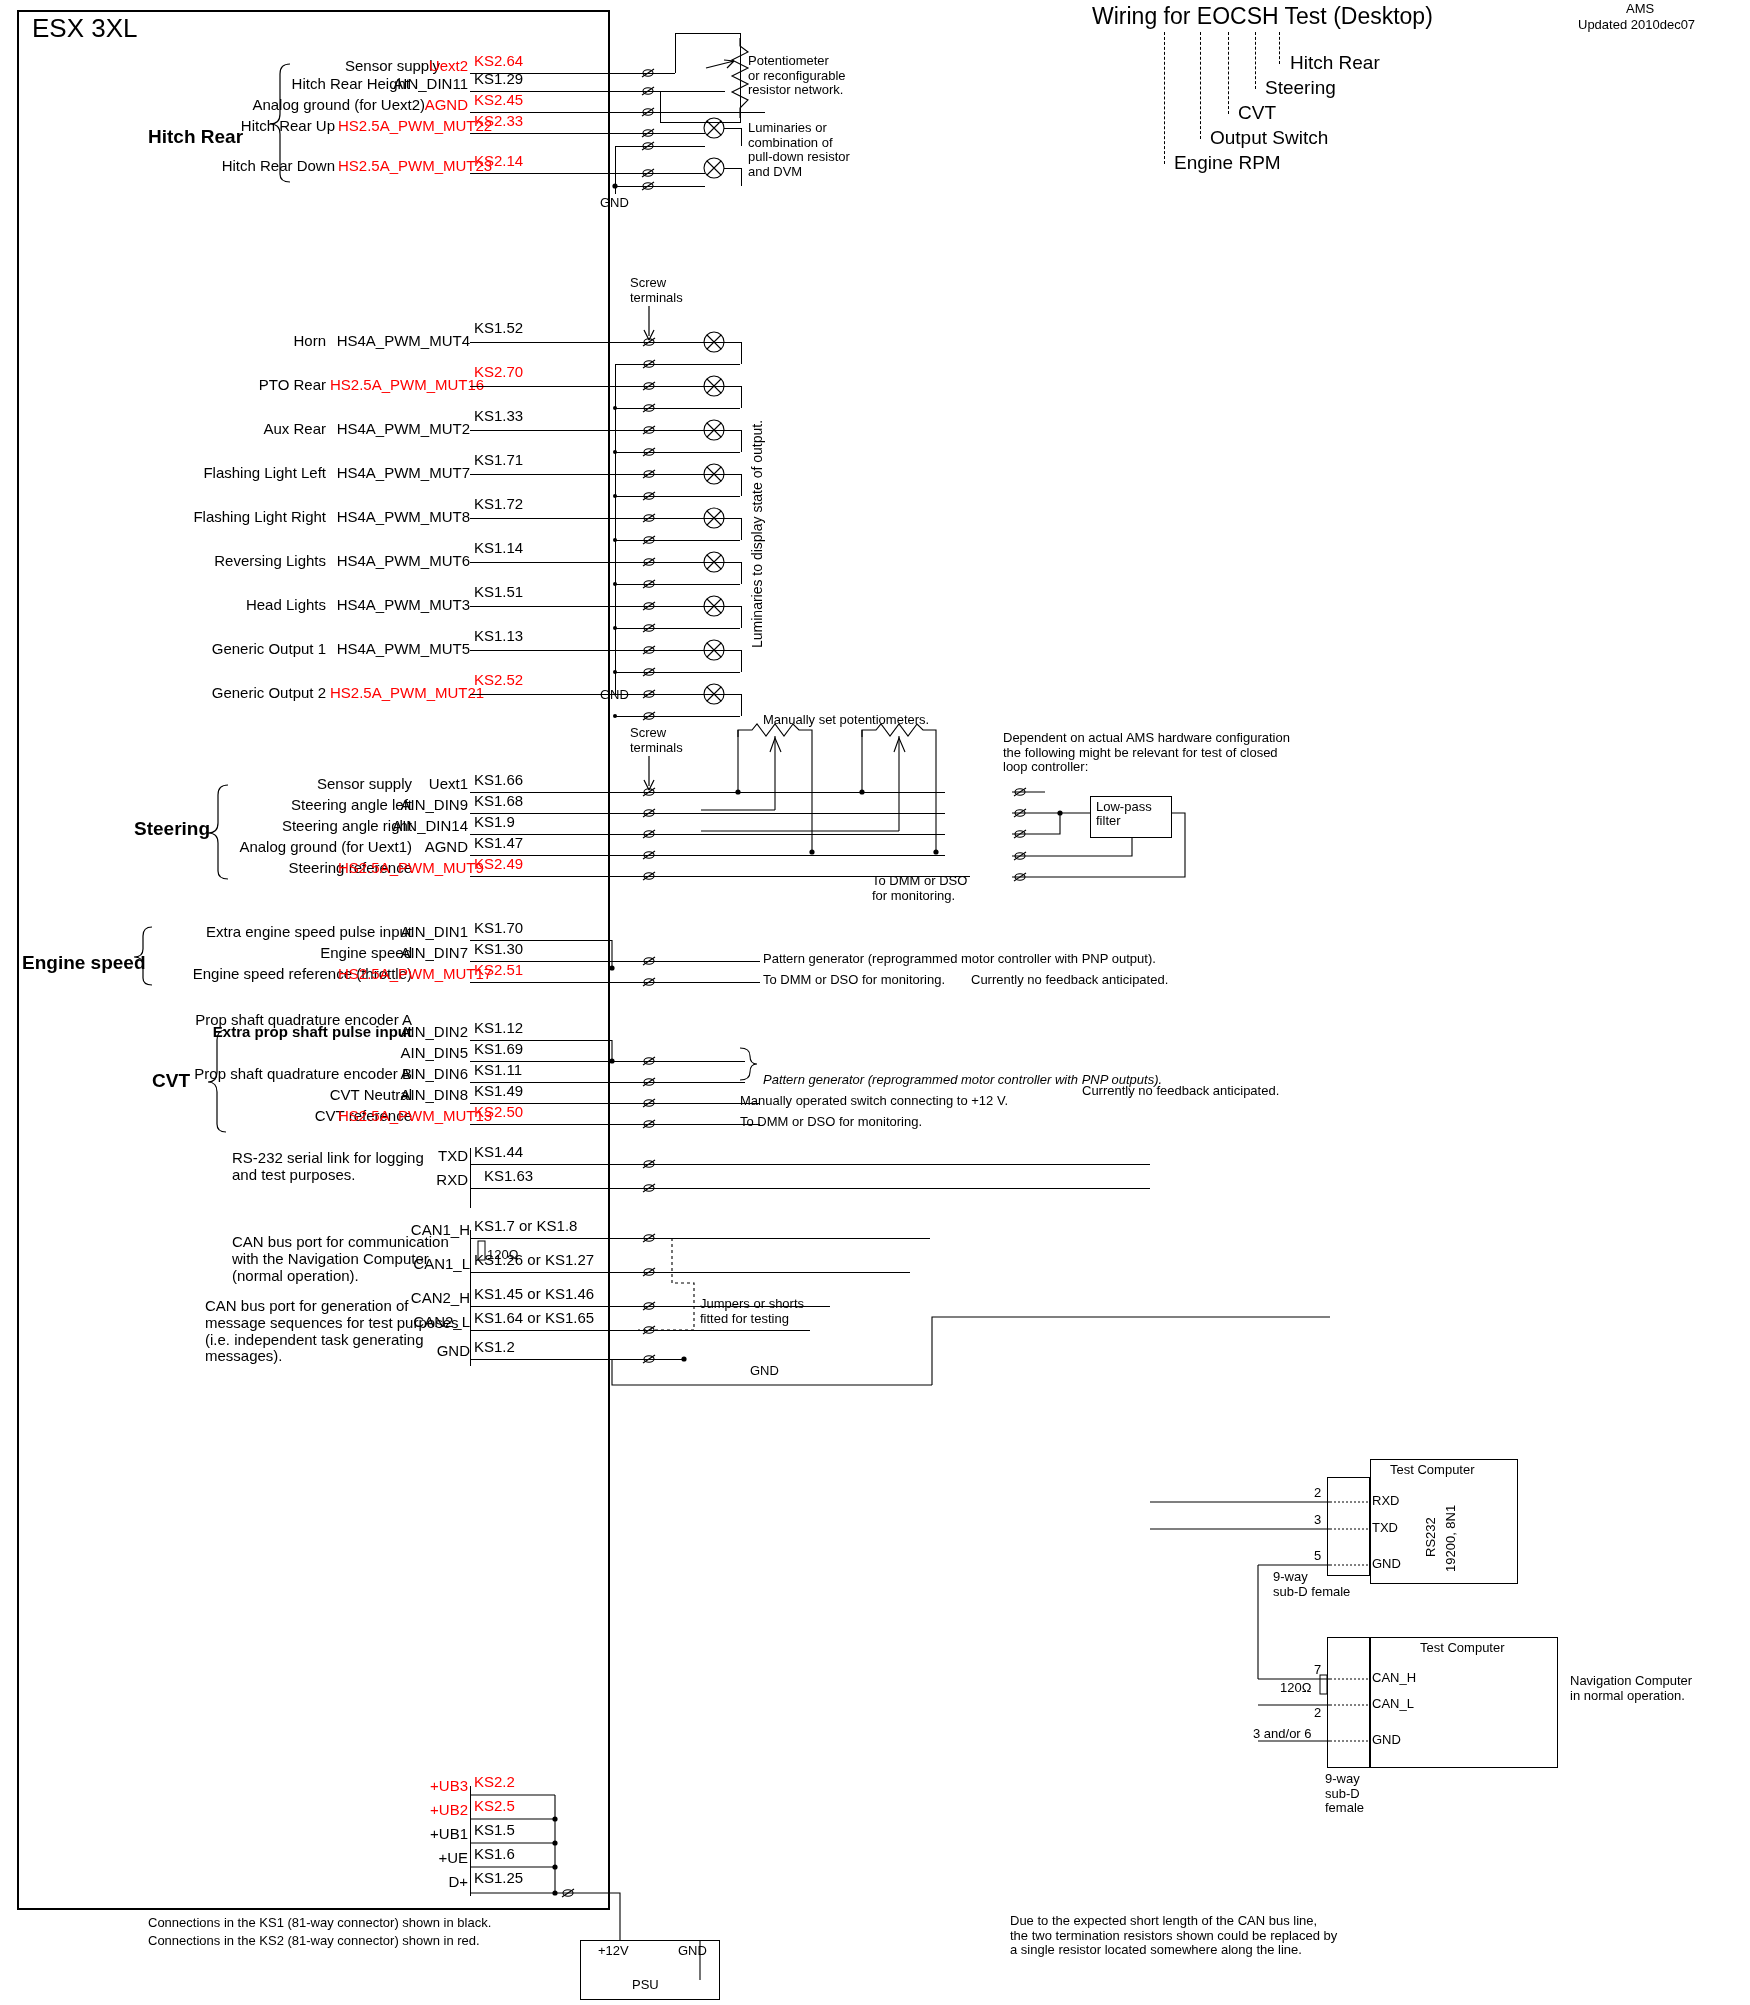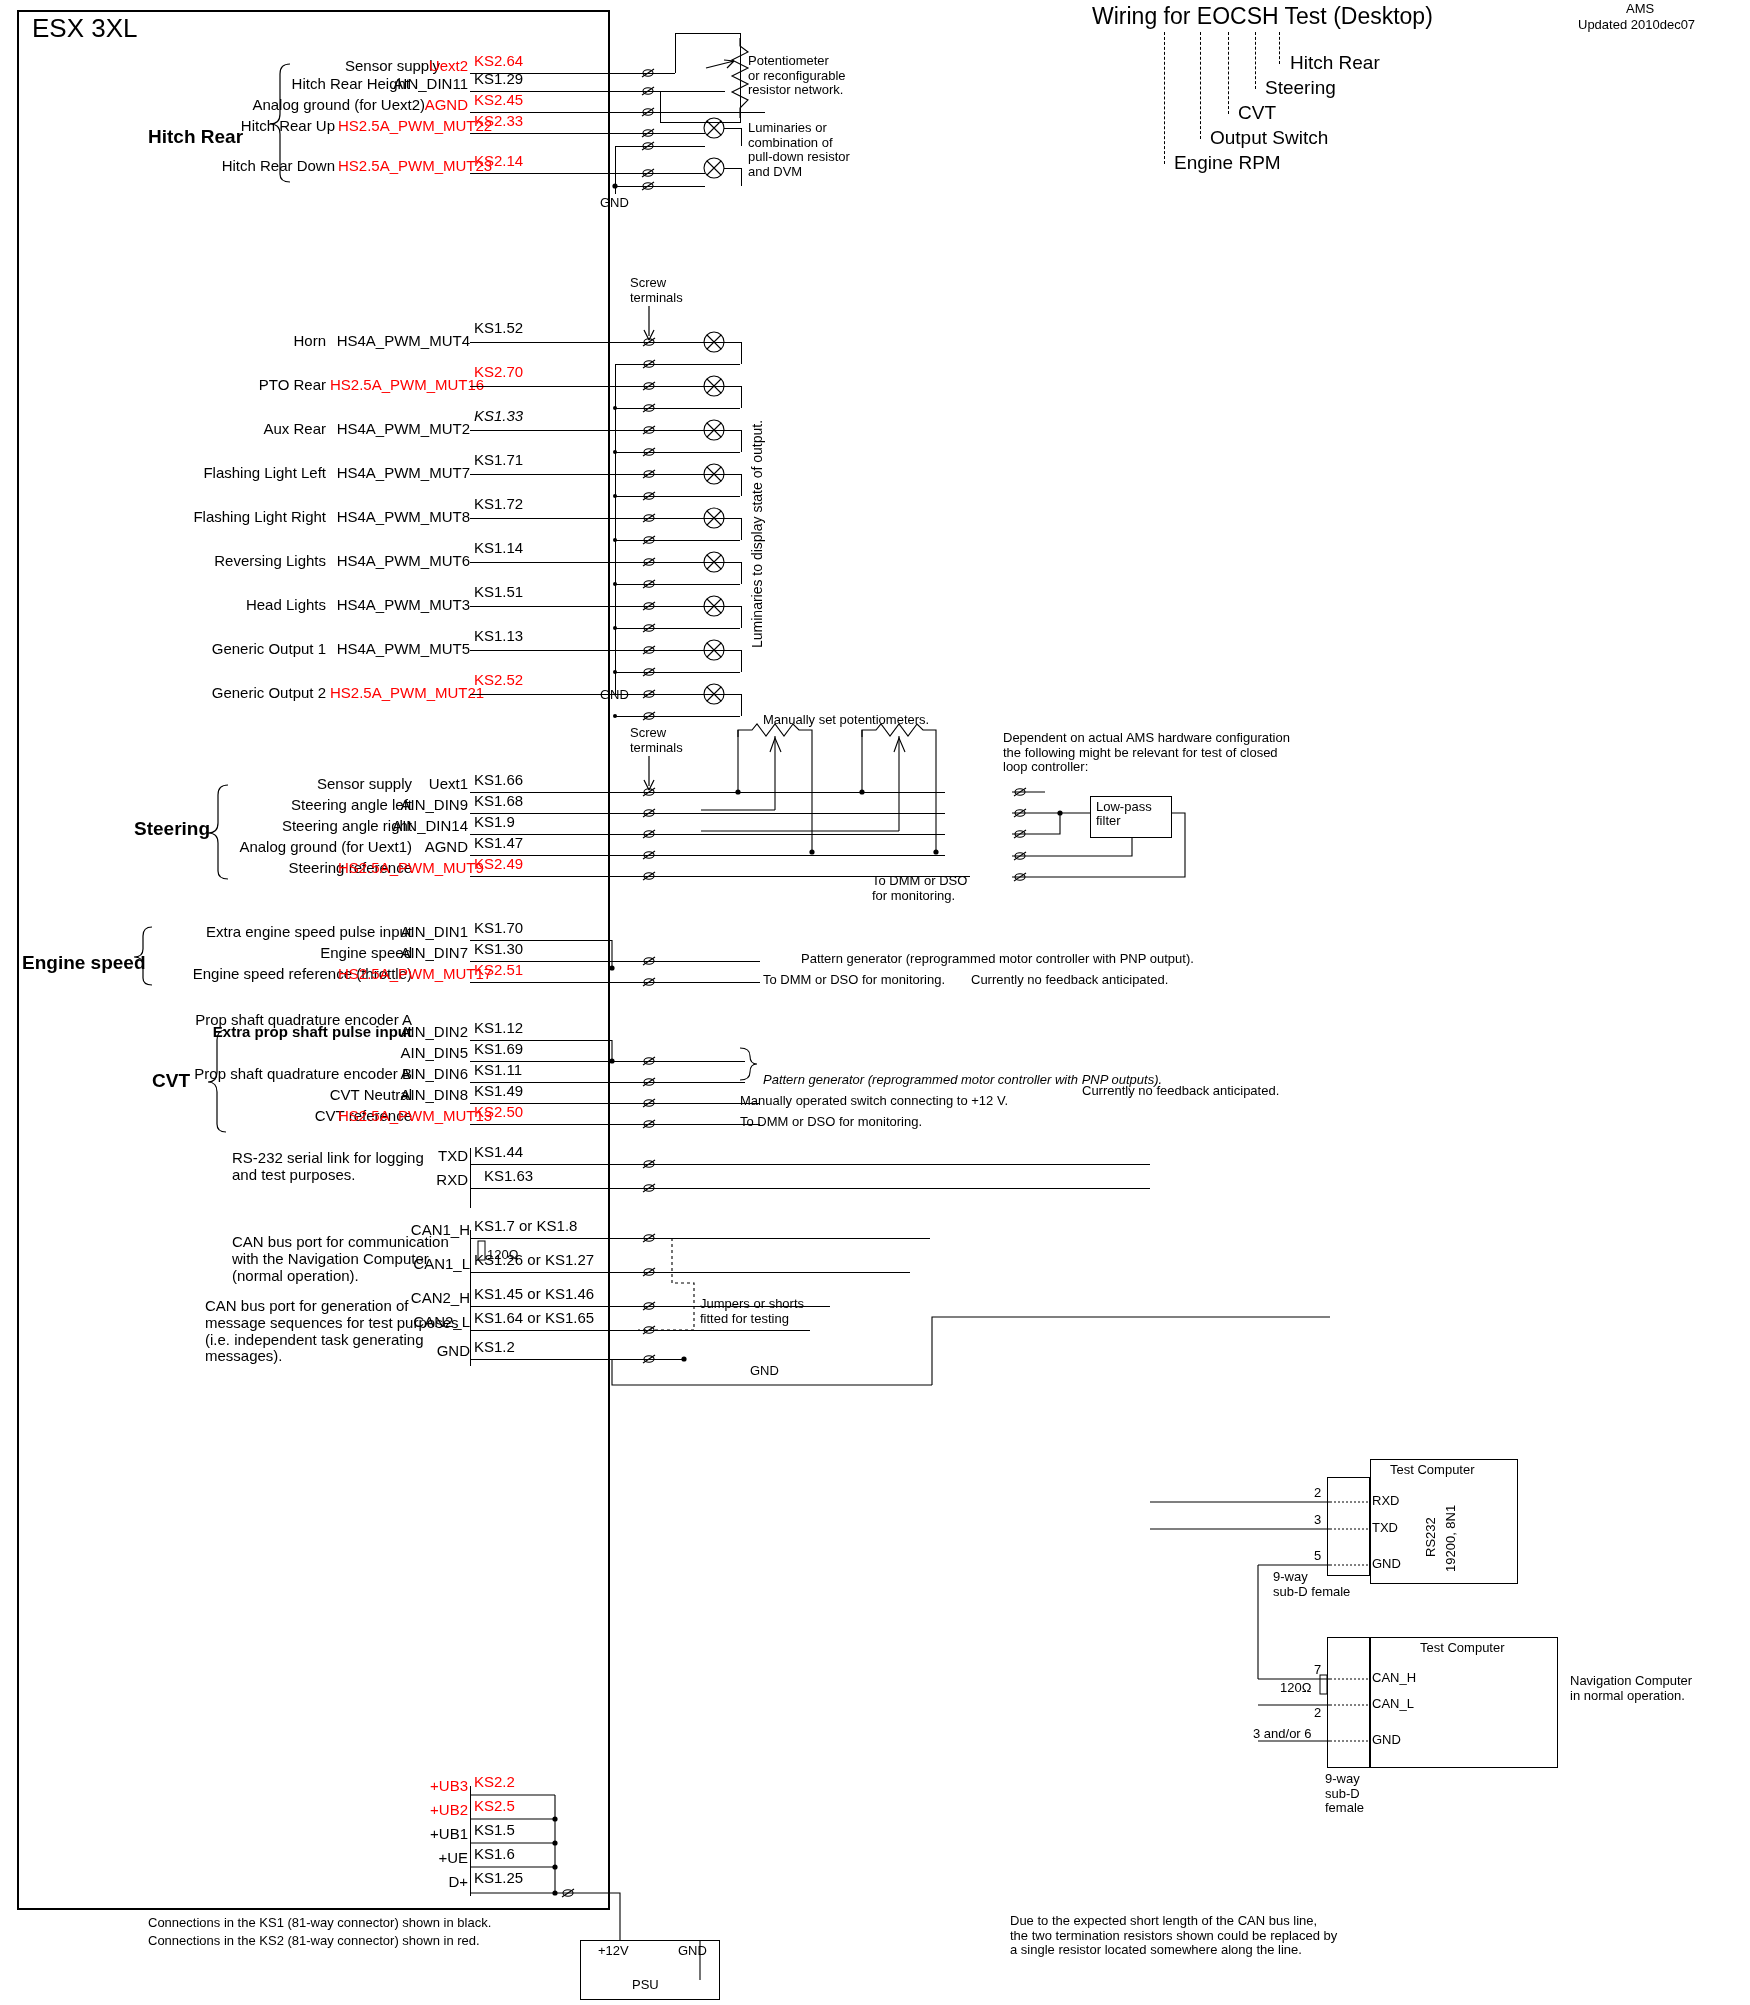--- a/index.html
+++ b/index.html
@@ -189,21 +189,21 @@
       </svg>
       <svg style="left:703px;top:375px;" width="24" height="24">
         <circle cx="11" cy="11" r="10" fill="none" stroke="#000" stroke-width="1.1"></circle>
         <path d="M4 4 L18 18 M18 4 L4 18" stroke="#000" stroke-width="1.1"></path>
       </svg>
       <div class="ln h" style="left:724px;top:386px;width:18px;"></div>
       <div class="ln v" style="left:741px;top:386px;height:22px;"></div>
       <div class="dot" style="left:613px;top:406px;"></div>
       <div class="t r" style="left:330px;top:421px;width:140px;">HS4A_PWM_MUT2</div>
       <div class="t r" style="left:150px;top:421px;width:176px;">Aux Rear</div>
-      <div class="t" style="left:474px;top:408px;font-style:italic;">KS1.33</div>
+      <div class="t" style="left:474px;top:408px;">KS1.33</div>
       <div class="ln h" style="left:470px;top:430px;width:270px;"></div>
       <div class="ln h" style="left:615px;top:452px;width:125px;"></div>
       <svg style="left:640px;top:423px;" width="18" height="16">
         <ellipse cx="9" cy="7" rx="5" ry="3.2" fill="none" stroke="#000" stroke-width="1.1"></ellipse>
         <line x1="3" y1="11" x2="15" y2="3" stroke="#000" stroke-width="1.1"></line>
       </svg>
       <svg style="left:640px;top:445px;" width="18" height="16">
         <ellipse cx="9" cy="7" rx="5" ry="3.2" fill="none" stroke="#000" stroke-width="1.1"></ellipse>
         <line x1="3" y1="11" x2="15" y2="3" stroke="#000" stroke-width="1.1"></line>
       </svg>
@@ -468,21 +468,21 @@
       <div class="t" style="left:474px;top:920px;">KS1.70</div>
       <div class="ln h" style="left:470px;top:940px;width:142px;"></div>
       <div class="t r" style="left:140px;top:945px;width:272px;">Engine speed</div>
       <div class="t r" style="left:338px;top:945px;width:130px;">AIN_DIN7</div>
       <div class="t" style="left:474px;top:941px;">KS1.30</div>
       <div class="ln h" style="left:470px;top:961px;width:290px;"></div>
       <svg style="left:640px;top:954px;" width="18" height="16">
         <ellipse cx="9" cy="7" rx="5" ry="3.2" fill="none" stroke="#000" stroke-width="1.1"></ellipse>
         <line x1="3" y1="11" x2="15" y2="3" stroke="#000" stroke-width="1.1"></line>
       </svg>
-      <div class="t sm" style="left:801px;top:952px;">Pattern generator (reprogrammed motor controller with PNP output).</div>
+      <div class="t sm" style="left:763px;top:952px;">Pattern generator (reprogrammed motor controller with PNP output).</div>
       <div class="t r" style="left:140px;top:966px;width:272px;">Engine speed reference (throttle)</div>
       <div class="t r red" style="left:338px;top:966px;width:130px;">HS2.5A_PWM_MUT17</div>
       <div class="t red" style="left:474px;top:962px;">KS2.51</div>
       <div class="ln h" style="left:470px;top:982px;width:290px;"></div>
       <svg style="left:640px;top:975px;" width="18" height="16">
         <ellipse cx="9" cy="7" rx="5" ry="3.2" fill="none" stroke="#000" stroke-width="1.1"></ellipse>
         <line x1="3" y1="11" x2="15" y2="3" stroke="#000" stroke-width="1.1"></line>
       </svg>
       <div class="t sm" style="left:763px;top:973px;">To DMM or DSO for monitoring.</div>
     </div>

